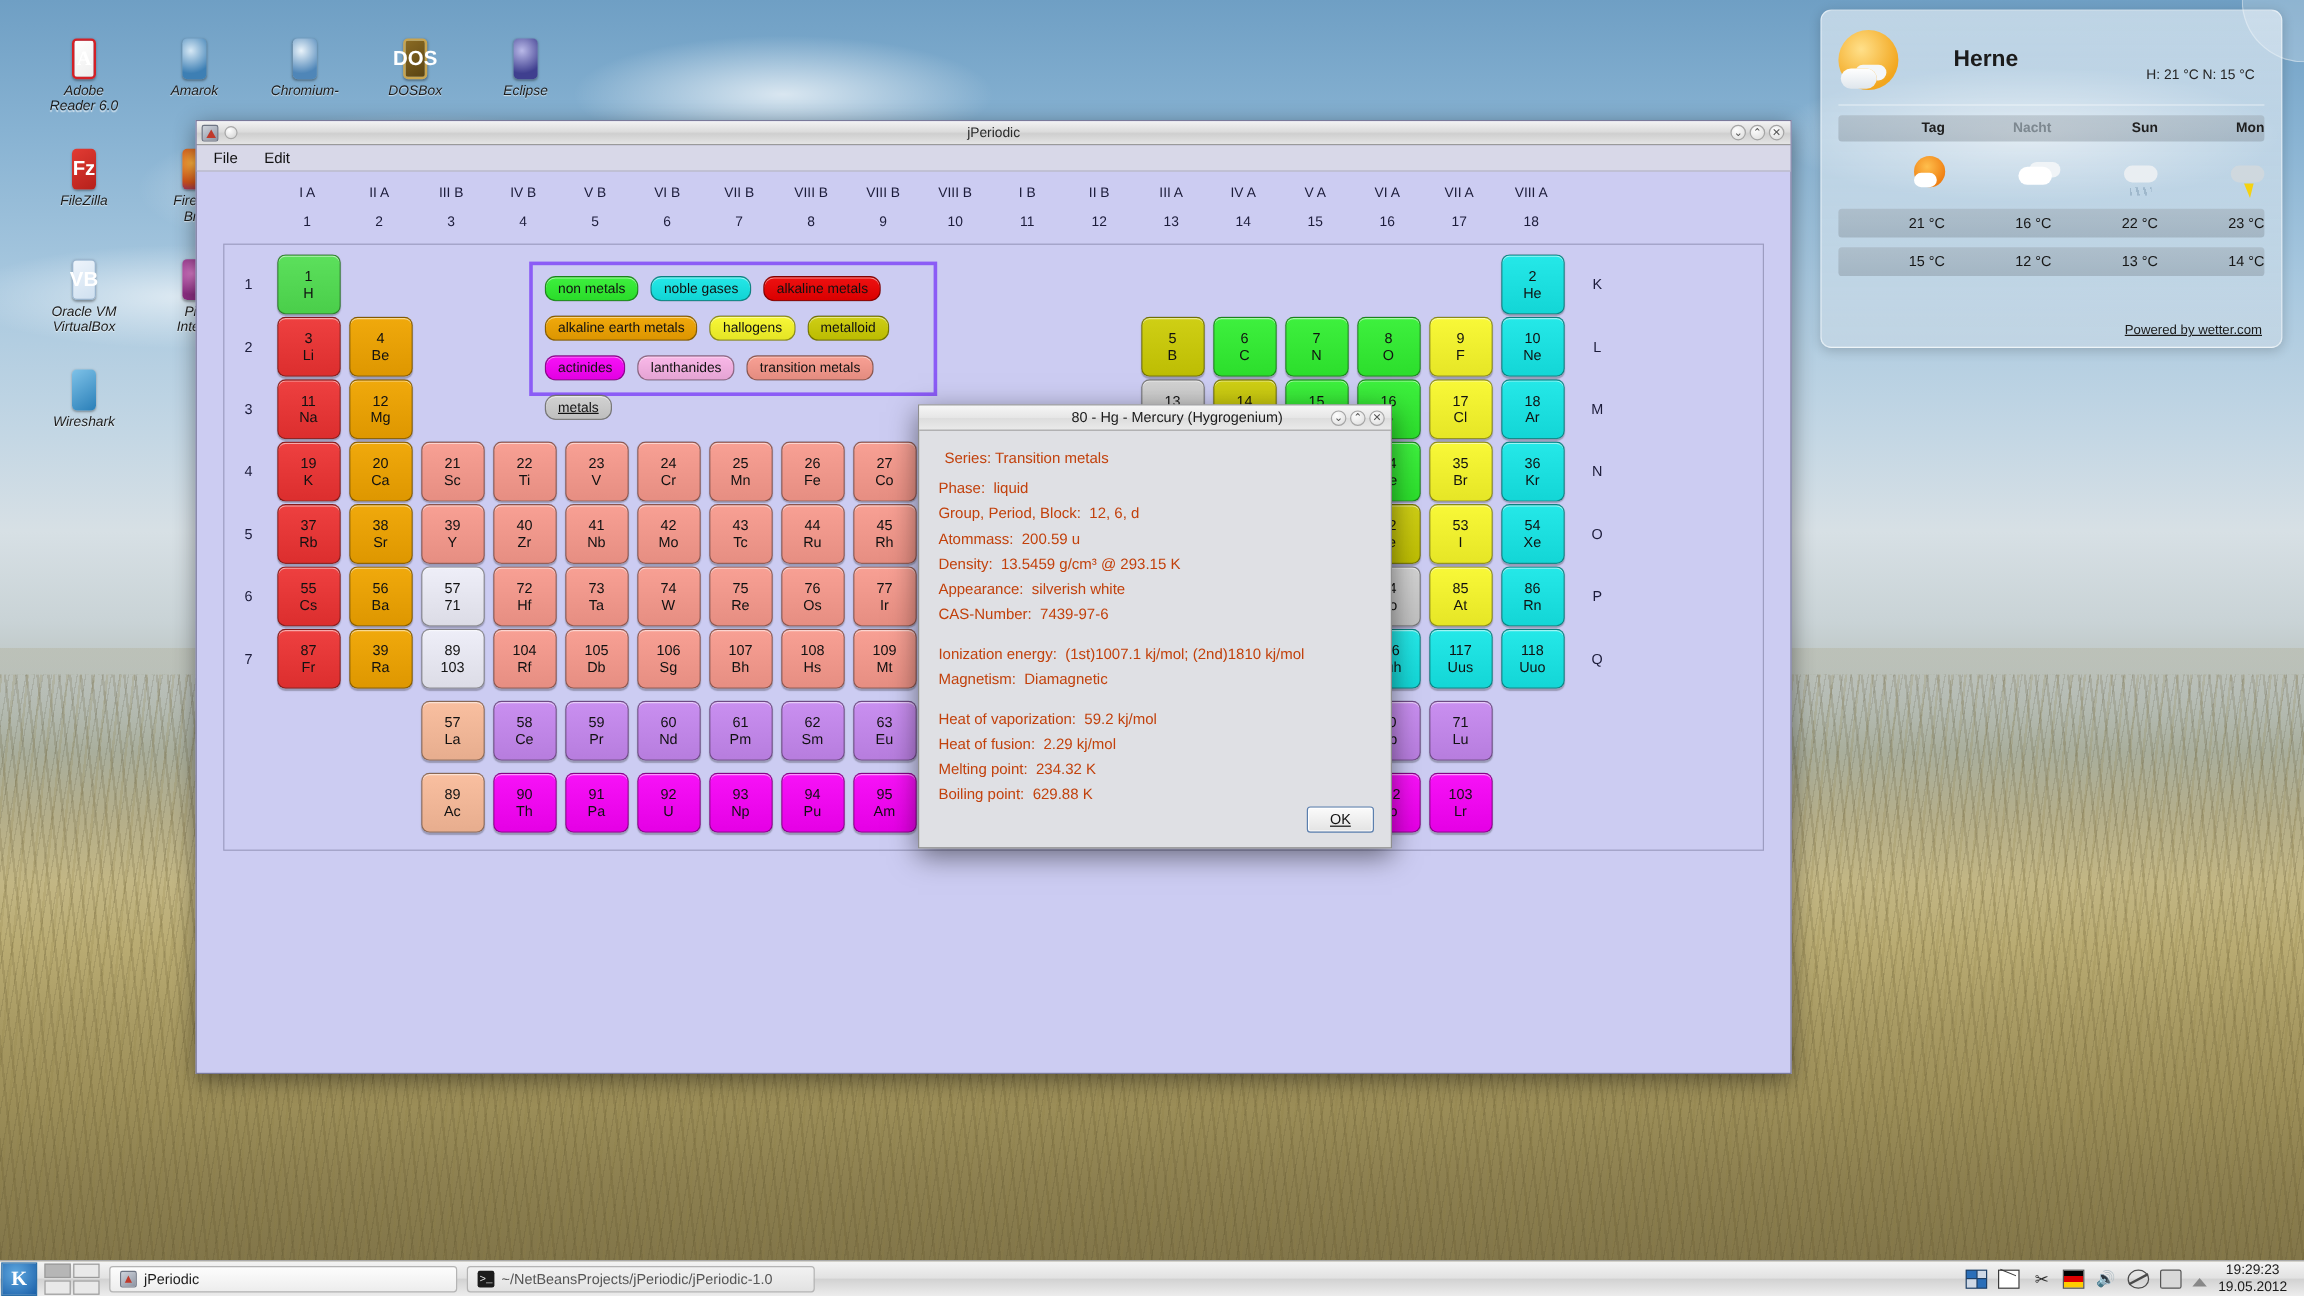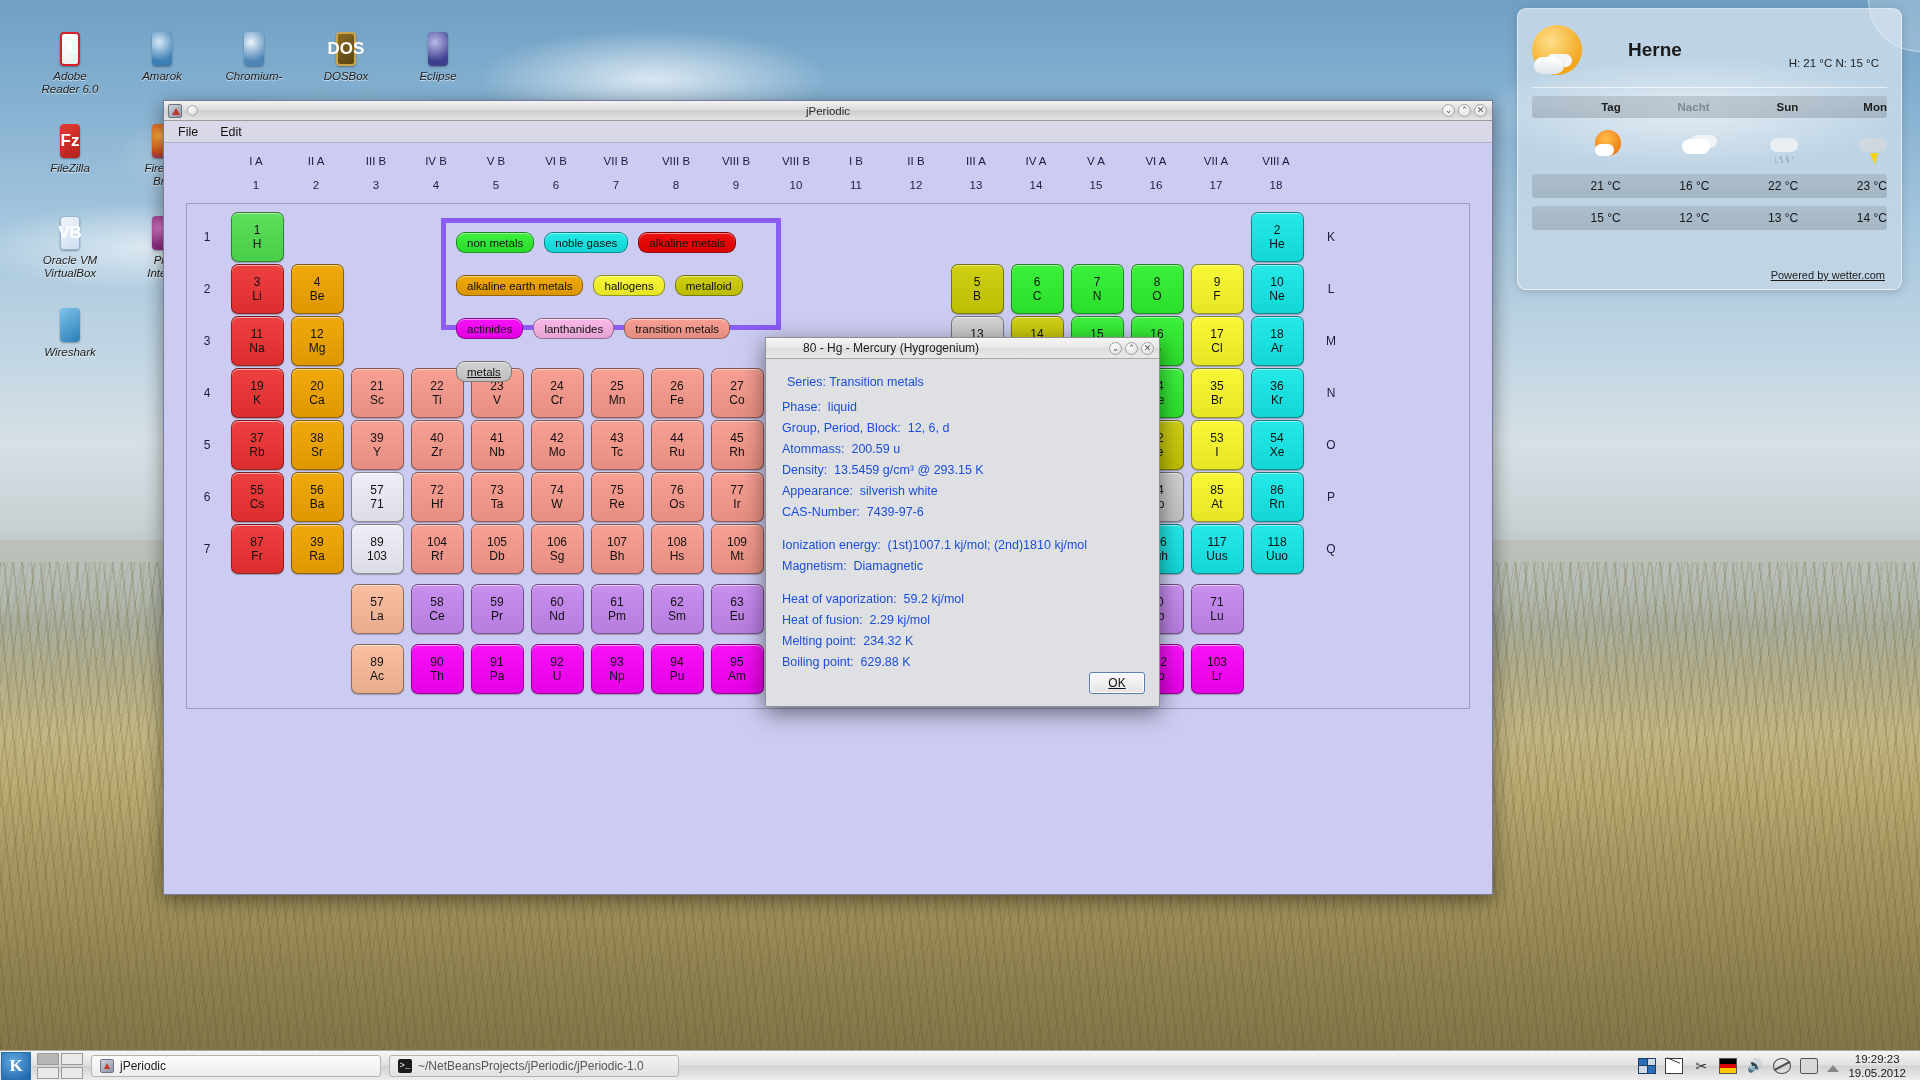--- a/index.html
+++ b/index.html
@@ -198,23 +198,23 @@
   .cell .sym { font-size: 12px; }
   .spacer { }
 
   .lan-act { display: grid; grid-template-columns: 40px repeat(18, 60px) 48px; row-gap: 2px; margin-top: 10px; }
 
   
   .legend {
     position: absolute; left: 254px; top: 14px;
     width: 340px; height: 112px;
     background: #ccccf2;
-    border: 5px solid #8b5cf6;
+    border: 3px solid #8b5cf6;
     padding: 9px 10px;
-    display: flex; flex-wrap: wrap; gap: 22px 10px;
+    display: flex; flex-wrap: wrap; gap: 12px 10px;
     align-content: flex-start;
   }
   .leg-item {
     height: 21px; padding: 0 10px;
     border-radius: 9px;
     border: 1px solid rgba(0,0,0,.4);
     display: flex; align-items: center;
     font-size: 11.5px; color: #111;
     box-shadow: inset 0 1px 0 rgba(255,255,255,.5);
     cursor: pointer;
@@ -229,27 +229,27 @@
     box-shadow: 0 6px 22px rgba(0,0,0,.5);
     z-index: 50;
   }
   .dlg-title {
     height: 21px;
     background: linear-gradient(to bottom, #f6f6f6, #e6e6e6 50%, #dcdcdc 50%, #eaeaea);
     border-bottom: 1px solid #a6a6a6;
     display: flex; align-items: center; position: relative;
   }
   .dlg-title .d-name {
-    position: absolute; left: 0; right: 0; text-align: left;
+    position: absolute; left: 0; right: 0; text-align: center;
     font-size: 12px; color: #1b1b1b; padding-left: 37px;
   }
   .dlg-body { padding: 14px 16px 0 16px; }
   .dlg-body p {
     margin: 0 0 2px 0;
-    font-size: 12.5px; color: #1d4ed8;
+    font-size: 12.5px; color: #c2410c;
     line-height: 19px;
     white-space: pre;
   }
   .dlg-body p.indent { padding-left: 5px; margin-bottom: 6px; }
   .dlg-body p.gap { margin-top: 14px; }
   .ok-row { position: absolute; right: 14px; bottom: 12px; }
   .ok-btn {
     min-width: 56px; height: 22px; padding: 0 14px;
     background: linear-gradient(to bottom, #fbfbfb, #e3e3e3);
     border: 1px solid #5b7fae;

